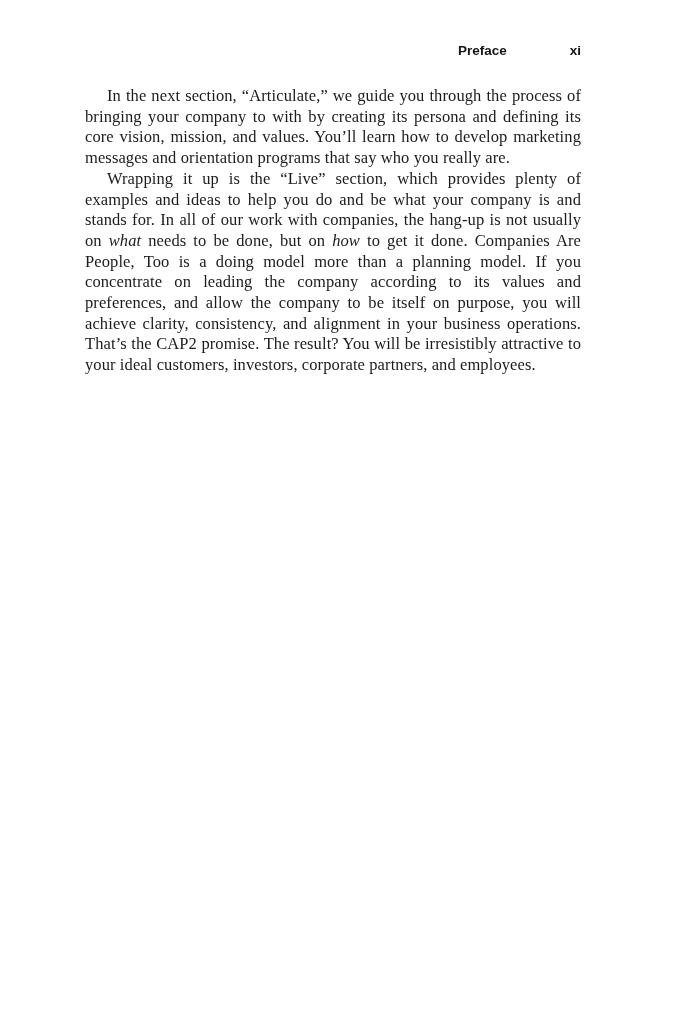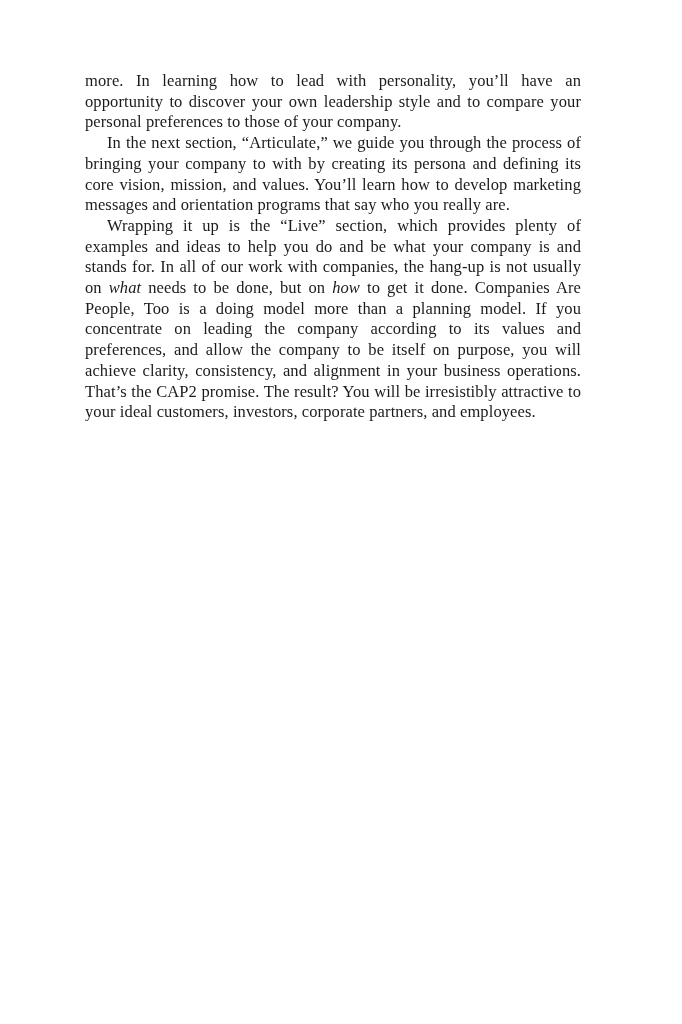--- a/index.html
+++ b/index.html
@@ -50,19 +50,22 @@
     text-indent: 22px;
   }
   .body-text em {
   }
 </style>
 </head>
 <body>
 
 <div class="page">
   <div class="text-column">
+    <header class="running-head">
+      <span class="head-title">Preface</span>
+      <span class="page-number">xi</span>
+    </header>
     <main class="body-text">
-        <p class=""><span>more. In learning how to lead with personality, you’ll have an opportunity to discover your own leadership style and to compare your personal preferences to those of your company.</span></p>
         <p class="indent"><span>In the next section, “Articulate,” we guide you through the process of bringing your company to with by creating its persona and defining its core vision, mission, and values. You’ll learn how to develop marketing messages and orientation programs that say who you really are.</span></p>
         <p class="indent"><span>Wrapping it up is the “Live” section, which provides plenty of examples and ideas to help you do and be what your company is and stands for. In all of our work with companies, the hang-up is not usually on </span><em>what</em><span> needs to be done, but on </span><em>how</em><span> to get it done. Companies Are People, Too is a doing model more than a planning model. If you concentrate on leading the company according to its values and preferences, and allow the company to be itself on purpose, you will achieve clarity, consistency, and alignment in your business operations. That’s the CAP2 promise. The result? You will be irresistibly attractive to your ideal customers, investors, corporate partners, and employees.</span></p>
       </main>
   </div>
 </div>
 
 </body></html>

